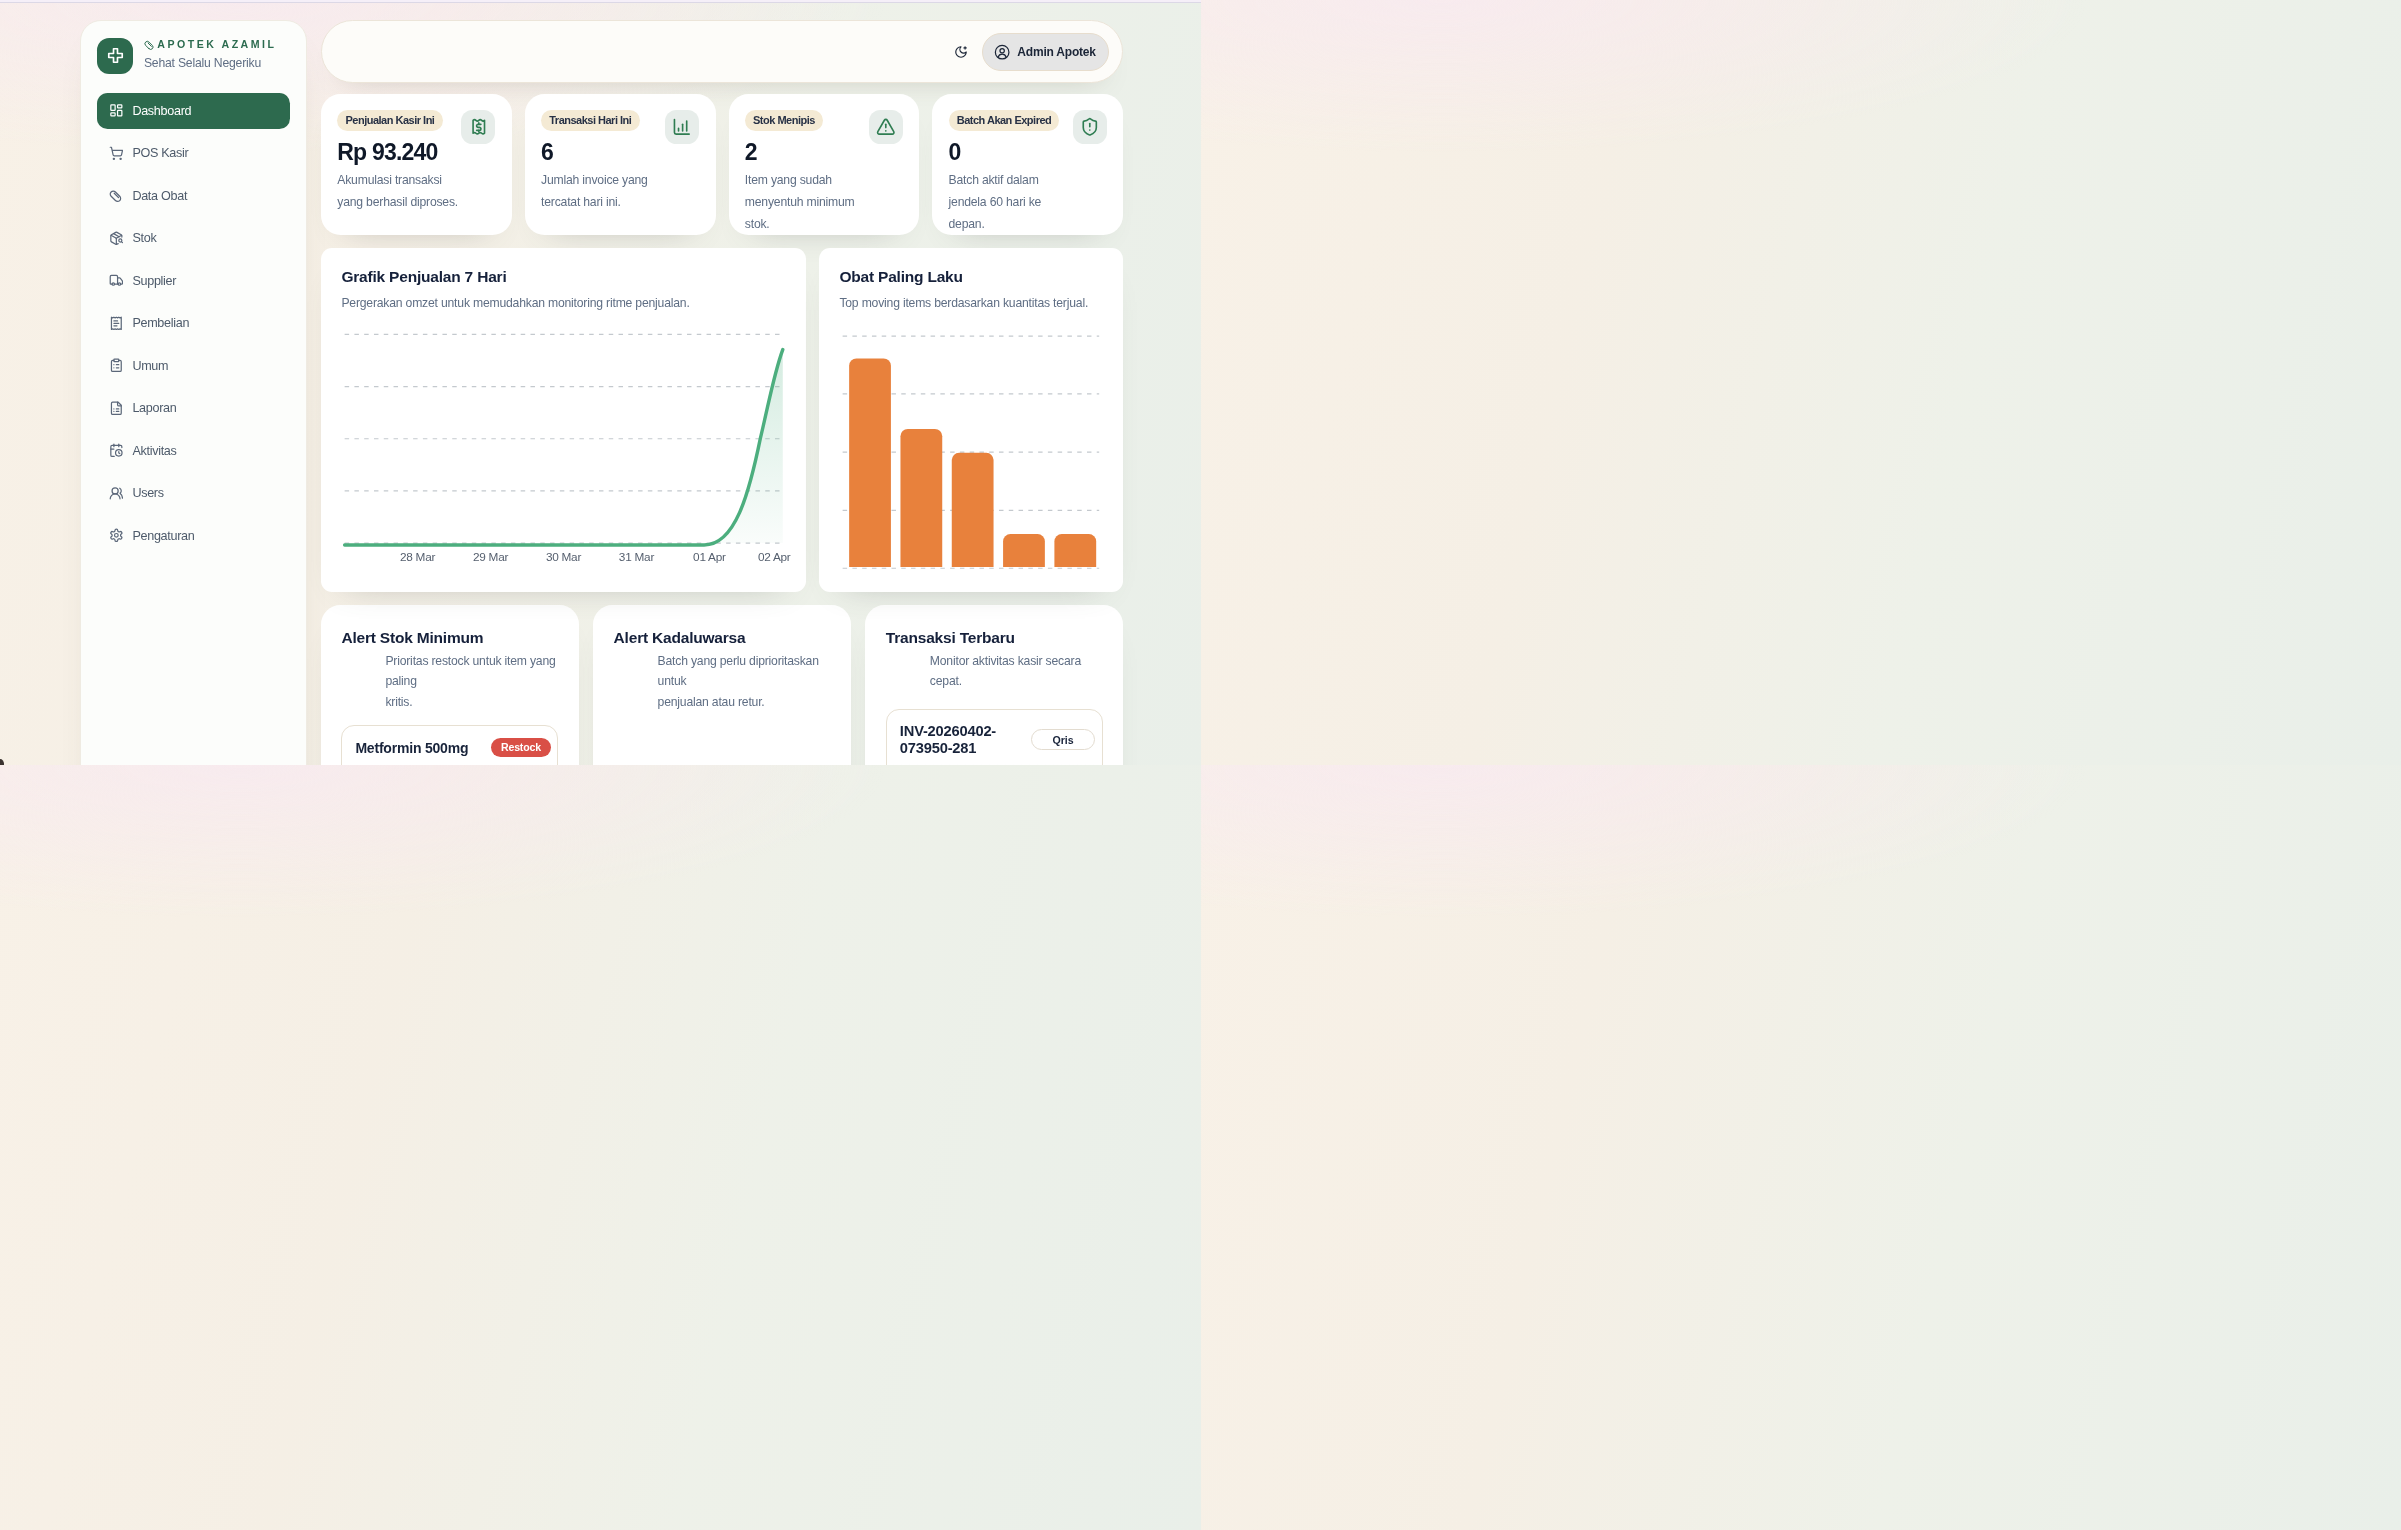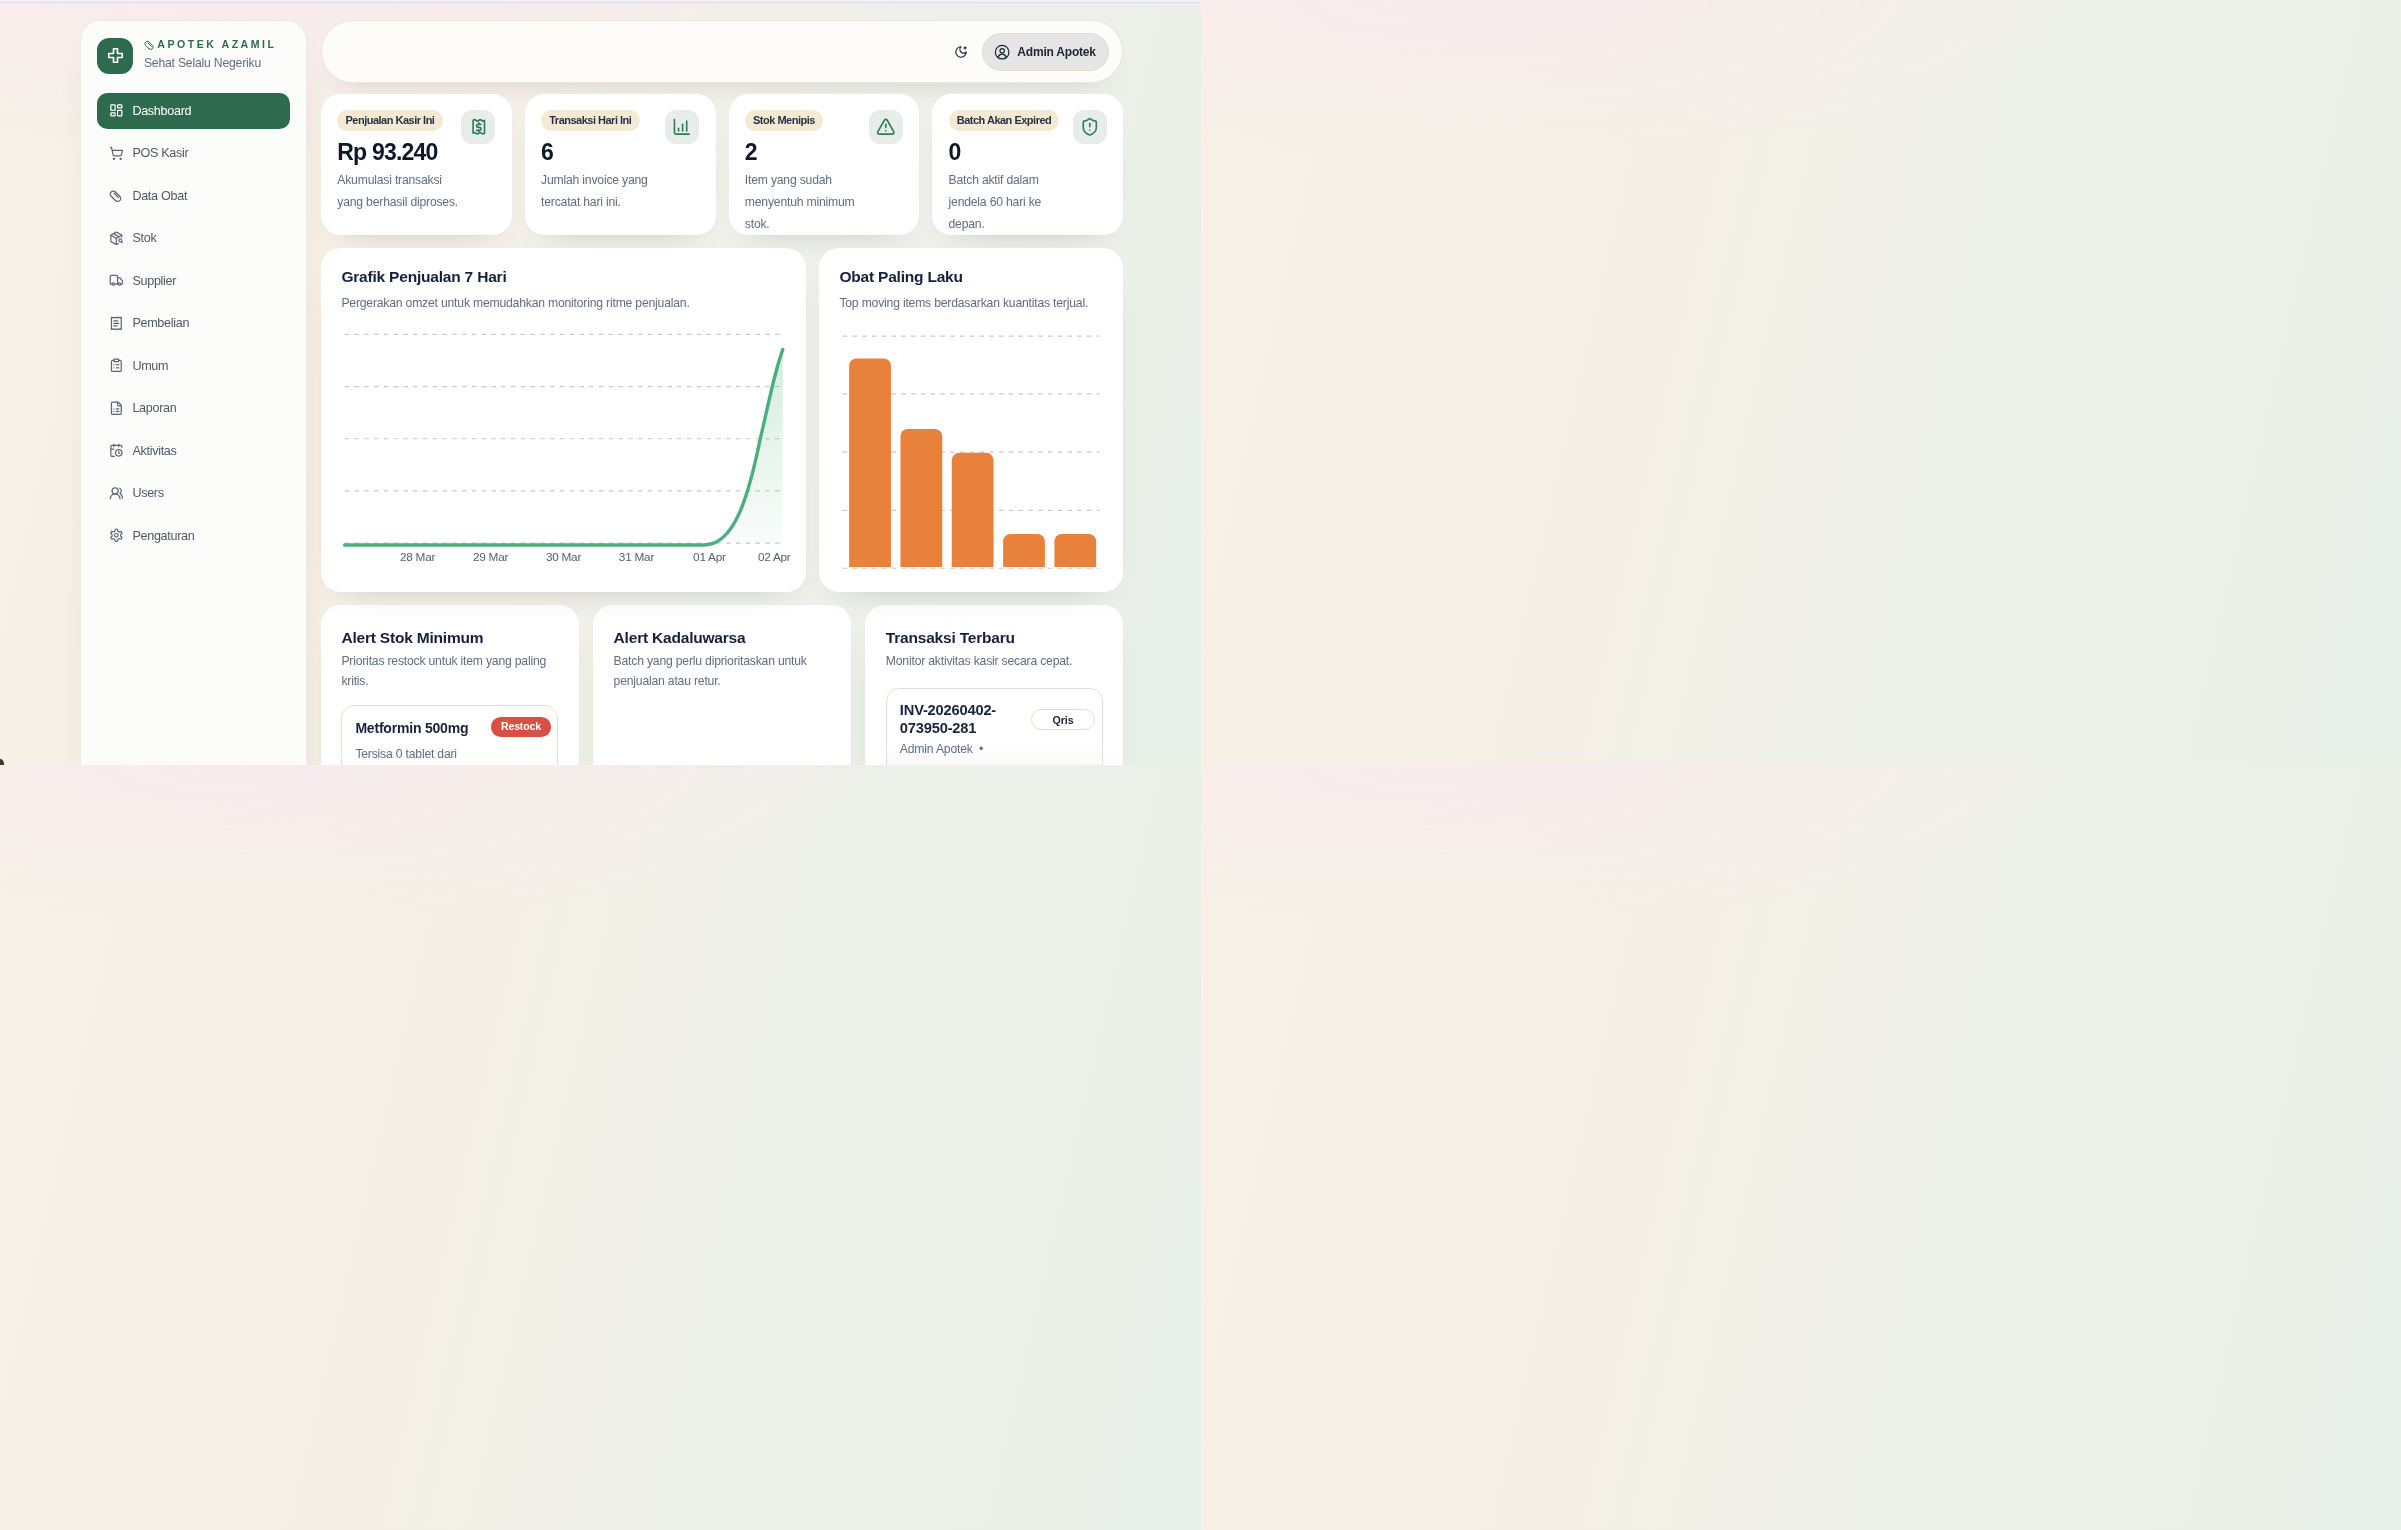--- a/index.html
+++ b/index.html
@@ -64,34 +64,34 @@
   .schip {
     position:absolute; top:16.3px; right:16.3px; width:34px; height:34px; border-radius:11.4px;
     background:#e7edea; display:flex; align-items:center; justify-content:center;
   }
   .schip svg { width:19.6px; height:19.6px; stroke:#2f7d52; }
   .sval { margin-top:9px; font-size:23px; line-height:24px; font-weight:700; color:#0f1828; letter-spacing:-0.8px; }
   .sdesc { margin-top:4.9px; font-size:12.2px; color:#5f6e84; line-height:22.4px; letter-spacing:-0.2px; }
   
   .charts { margin-top:13px; display:grid; grid-template-columns:485px 1fr; gap:13px; }
   .ccard {
-    background:#fff; border-radius:20px; height:344px; padding:19.6px 20.4px;
+    background:#fff; border-radius:11px; height:344px; padding:19.6px 20.4px;
     position:relative; box-shadow:0 16.3px 33px -26px rgba(90,95,90,.45);
   }
   .ctitle { font-size:15.5px; line-height:18px; font-weight:700; color:#15203a; letter-spacing:-0.2px; }
   .csub { margin-top:10.6px; font-size:12.2px; color:#5f6e84; letter-spacing:-0.2px; }
   .ccard svg.plot { position:absolute; left:0; top:0; }
   
   .bottom { margin-top:13px; display:grid; grid-template-columns:1fr 1fr 1fr; gap:14.7px; }
   .bcard {
     background:#fff; border-radius:19.6px; height:343px; padding:24px 20.4px;
     box-shadow:0 16.3px 33px -26px rgba(90,95,90,.45);
   }
   .btitle { font-size:15.5px; line-height:18px; font-weight:700; color:#15203a; letter-spacing:-0.2px; }
-  .bsub { margin-top:4.1px; font-size:12.2px; color:#5f6e84; line-height:20.4px; letter-spacing:-0.2px; }
+  .bsub { margin-top:4.1px; font-size:12.2px; color:#5f6e84; line-height:20.4px; letter-spacing:-0.2px;margin-left:44px; }
   .inner {
     margin-top:13px; border:1.2px solid #e7e0d2; border-radius:13px; background:linear-gradient(180deg,#fff 52%,#f4f3f0 100%);
     padding:11.4px 6.5px 11.4px 13px;
   }
   .inner-head { display:flex; align-items:flex-start; }
   .iname { font-size:14px; font-weight:700; color:#18233a; padding-top:2.4px; letter-spacing:-0.2px; }
   .restock {
     margin-left:auto; background:#d94f46; color:#fff; font-size:10.6px; font-weight:600;
     height:19.6px; line-height:19.6px; border-radius:9.8px; padding:0 9.8px; letter-spacing:-0.2px;
   }

